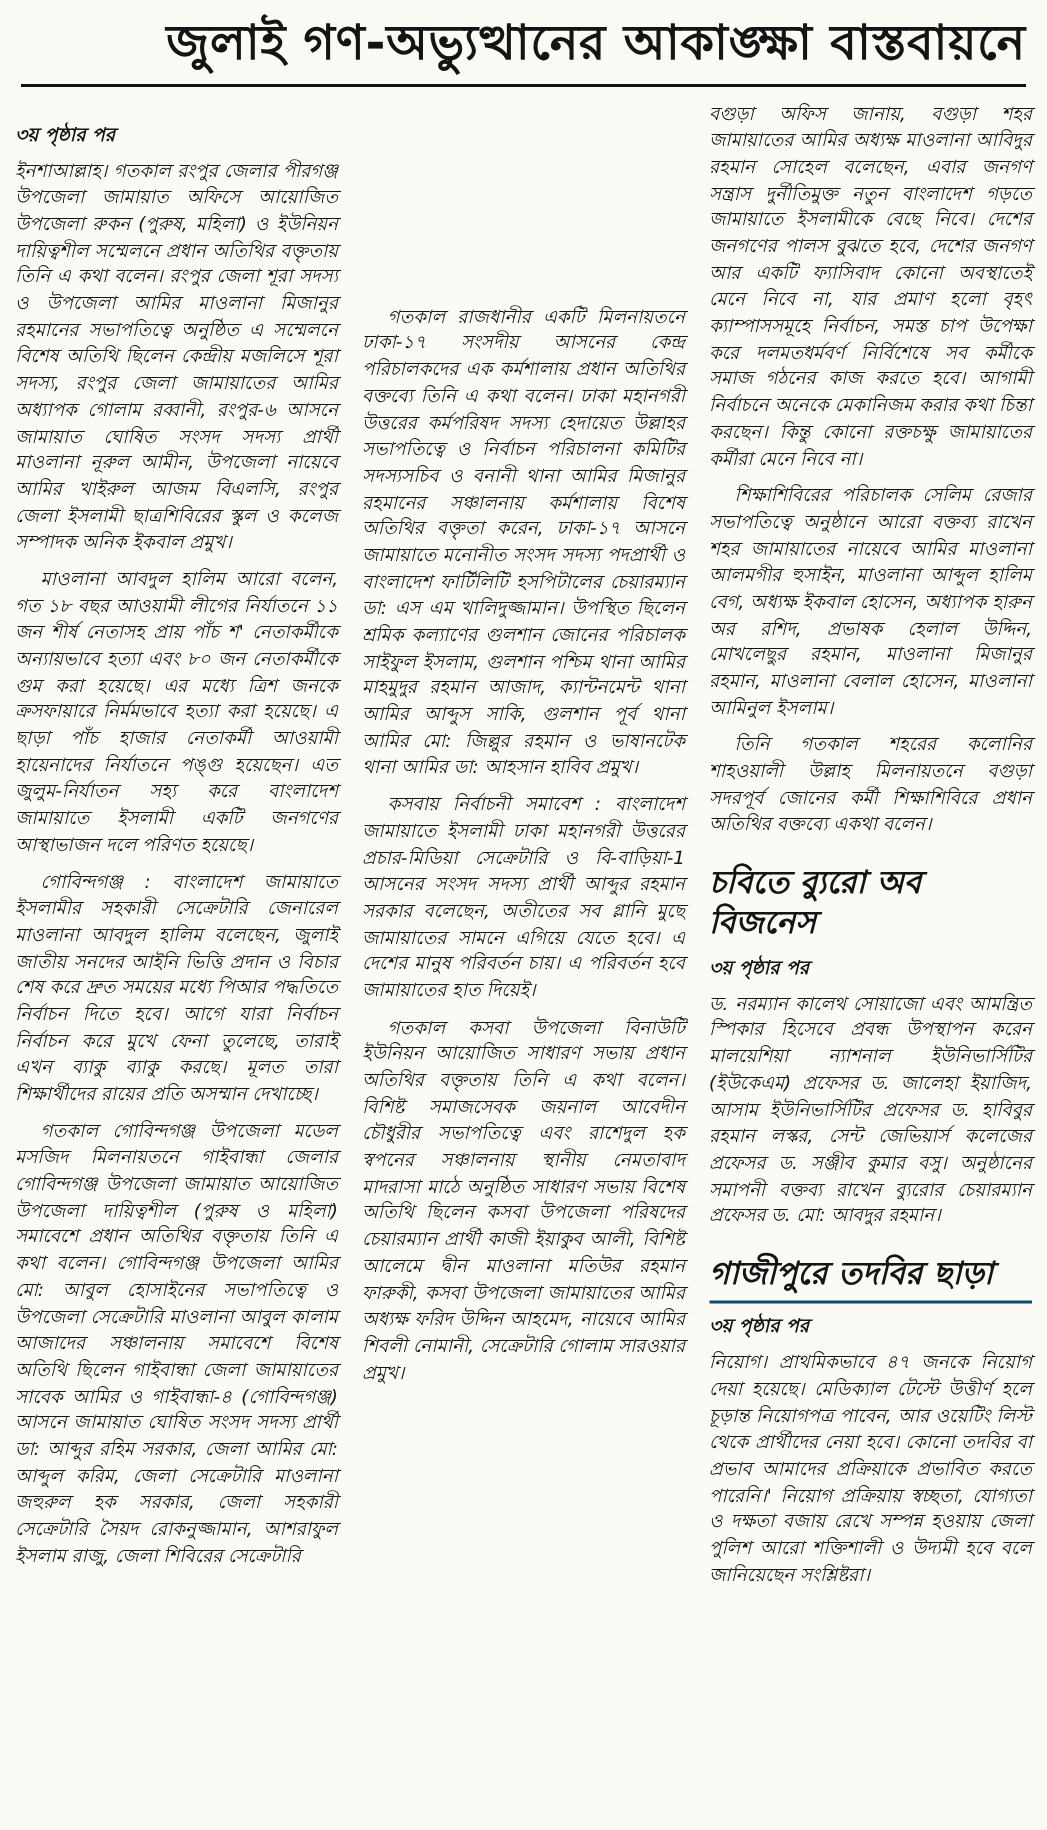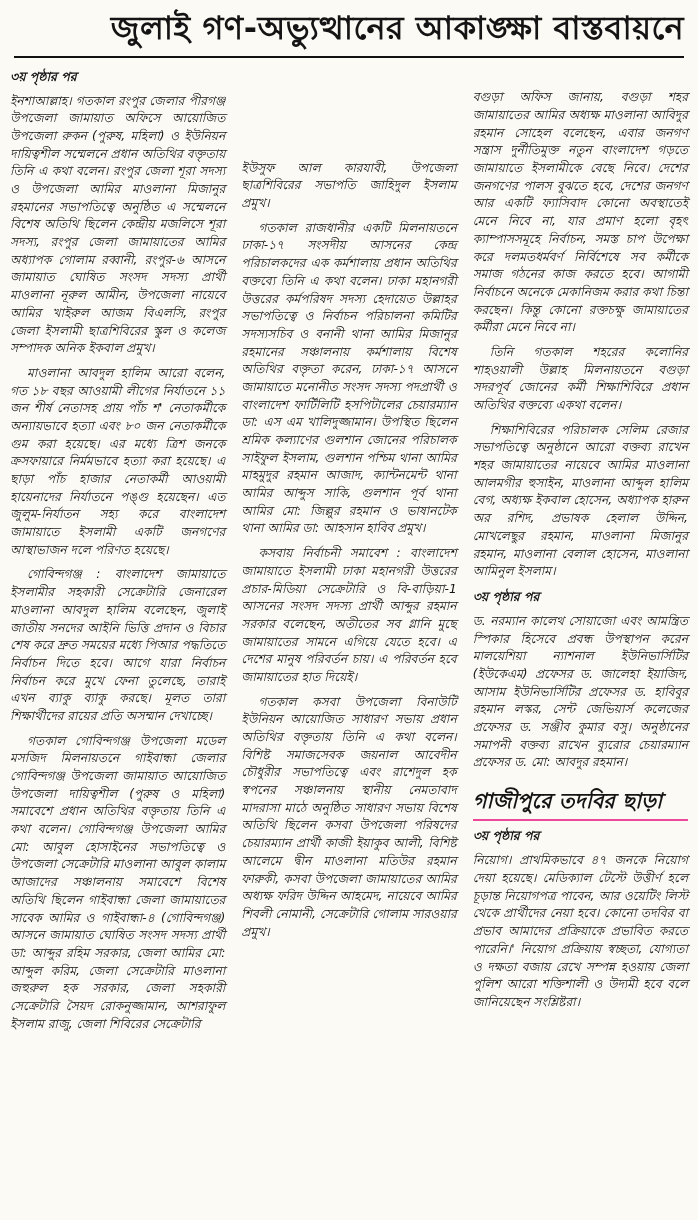--- a/index.html
+++ b/index.html
@@ -67,47 +67,47 @@
     text-align: justify;
     margin: 5px 0 0 0;
   }
   .column h2.section-title {
     font-size: 21px;
     font-weight: bold;
     line-height: 1.3;
     margin: 16px 0 6px 0;
   }
   .column h2.section-title.underline {
-    border-bottom: 2px solid #ec4899;
+    border-bottom: 2px solid #0c4a6e;
     padding-bottom: 4px;
   }
 </style>
 </head>
 <body>
 
 <div class="page">
   <h1 class="headline">জুলাই গণ-অভ্যুত্থানের আকাঙ্ক্ষা বাস্তবায়নে</h1>
   <div class="columns" id="columns">
       <div class="column">
         <p class="kicker">৩য় পৃষ্ঠার পর</p>
         <p class="p noindent">ইনশাআল্লাহ। গতকাল রংপুর জেলার পীরগঞ্জ উপজেলা জামায়াত অফিসে আয়োজিত উপজেলা রুকন (পুরুষ, মহিলা) ও ইউনিয়ন দায়িত্বশীল সম্মেলনে প্রধান অতিথির বক্তৃতায় তিনি এ কথা বলেন। রংপুর জেলা শূরা সদস্য ও উপজেলা আমির মাওলানা মিজানুর রহমানের সভাপতিত্বে অনুষ্ঠিত এ সম্মেলনে বিশেষ অতিথি ছিলেন কেন্দ্রীয় মজলিসে শূরা সদস্য, রংপুর জেলা জামায়াতের আমির অধ্যাপক গোলাম রব্বানী, রংপুর-৬ আসনে জামায়াত ঘোষিত সংসদ সদস্য প্রার্থী মাওলানা নূরুল আমীন, উপজেলা নায়েবে আমির খাইরুল আজম বিএলসি, রংপুর জেলা ইসলামী ছাত্রশিবিরের স্কুল ও কলেজ সম্পাদক অনিক ইকবাল প্রমুখ।</p>
         <p class="p">মাওলানা আবদুল হালিম আরো বলেন, গত ১৮ বছর আওয়ামী লীগের নির্যাতনে ১১ জন শীর্ষ নেতাসহ প্রায় পাঁচ শ' নেতাকর্মীকে অন্যায়ভাবে হত্যা এবং ৮০ জন নেতাকর্মীকে গুম করা হয়েছে। এর মধ্যে ত্রিশ জনকে ক্রসফায়ারে নির্মমভাবে হত্যা করা হয়েছে। এ ছাড়া পাঁচ হাজার নেতাকর্মী আওয়ামী হায়েনাদের নির্যাতনে পঙ্গু হয়েছেন। এত জুলুম-নির্যাতন সহ্য করে বাংলাদেশ জামায়াতে ইসলামী একটি জনগণের আস্থাভাজন দলে পরিণত হয়েছে।</p>
         <p class="p">গোবিন্দগঞ্জ : বাংলাদেশ জামায়াতে ইসলামীর সহকারী সেক্রেটারি জেনারেল মাওলানা আবদুল হালিম বলেছেন, জুলাই জাতীয় সনদের আইনি ভিত্তি প্রদান ও বিচার শেষ করে দ্রুত সময়ের মধ্যে পিআর পদ্ধতিতে নির্বাচন দিতে হবে। আগে যারা নির্বাচন নির্বাচন করে মুখে ফেনা তুলেছে, তারাই এখন ব্যাকু ব্যাকু করছে। মূলত তারা শিক্ষার্থীদের রায়ের প্রতি অসম্মান দেখাচ্ছে।</p>
         <p class="p">গতকাল গোবিন্দগঞ্জ উপজেলা মডেল মসজিদ মিলনায়তনে গাইবান্ধা জেলার গোবিন্দগঞ্জ উপজেলা জামায়াত আয়োজিত উপজেলা দায়িত্বশীল (পুরুষ ও মহিলা) সমাবেশে প্রধান অতিথির বক্তৃতায় তিনি এ কথা বলেন। গোবিন্দগঞ্জ উপজেলা আমির মো: আবুল হোসাইনের সভাপতিত্বে ও উপজেলা সেক্রেটারি মাওলানা আবুল কালাম আজাদের সঞ্চালনায় সমাবেশে বিশেষ অতিথি ছিলেন গাইবান্ধা জেলা জামায়াতের সাবেক আমির ও গাইবান্ধা-৪ (গোবিন্দগঞ্জ) আসনে জামায়াত ঘোষিত সংসদ সদস্য প্রার্থী ডা: আব্দুর রহিম সরকার, জেলা আমির মো: আব্দুল করিম, জেলা সেক্রেটারি মাওলানা জহুরুল হক সরকার, জেলা সহকারী সেক্রেটারি সৈয়দ রোকনুজ্জামান, আশরাফুল ইসলাম রাজু, জেলা শিবিরের সেক্রেটারি</p>
       </div>
       <div class="column">
-        <p class="p noindent">ইউসুফ আল কারযাবী, উপজেলা ছাত্রশিবিরের সভাপতি জাহিদুল ইসলাম প্রমুখ।</p>
         <p class="p">গতকাল রাজধানীর একটি মিলনায়তনে ঢাকা-১৭ সংসদীয় আসনের কেন্দ্র পরিচালকদের এক কর্মশালায় প্রধান অতিথির বক্তব্যে তিনি এ কথা বলেন। ঢাকা মহানগরী উত্তরের কর্মপরিষদ সদস্য হেদায়েত উল্লাহর সভাপতিত্বে ও নির্বাচন পরিচালনা কমিটির সদস্যসচিব ও বনানী থানা আমির মিজানুর রহমানের সঞ্চালনায় কর্মশালায় বিশেষ অতিথির বক্তৃতা করেন, ঢাকা-১৭ আসনে জামায়াতে মনোনীত সংসদ সদস্য পদপ্রার্থী ও বাংলাদেশ ফার্টিলিটি হসপিটালের চেয়ারম্যান ডা: এস এম খালিদুজ্জামান। উপস্থিত ছিলেন শ্রমিক কল্যাণের গুলশান জোনের পরিচালক সাইফুল ইসলাম, গুলশান পশ্চিম থানা আমির মাহমুদুর রহমান আজাদ, ক্যান্টনমেন্ট থানা আমির আব্দুস সাকি, গুলশান পূর্ব থানা আমির মো: জিল্লুর রহমান ও ভাষানটেক থানা আমির ডা: আহসান হাবিব প্রমুখ।</p>
         <p class="p">কসবায় নির্বাচনী সমাবেশ : বাংলাদেশ জামায়াতে ইসলামী ঢাকা মহানগরী উত্তরের প্রচার-মিডিয়া সেক্রেটারি ও বি-বাড়িয়া-1 আসনের সংসদ সদস্য প্রার্থী আব্দুর রহমান সরকার বলেছেন, অতীতের সব গ্লানি মুছে জামায়াতের সামনে এগিয়ে যেতে হবে। এ দেশের মানুষ পরিবর্তন চায়। এ পরিবর্তন হবে জামায়াতের হাত দিয়েই।</p>
         <p class="p">গতকাল কসবা উপজেলা বিনাউটি ইউনিয়ন আয়োজিত সাধারণ সভায় প্রধান অতিথির বক্তৃতায় তিনি এ কথা বলেন। বিশিষ্ট সমাজসেবক জয়নাল আবেদীন চৌধুরীর সভাপতিত্বে এবং রাশেদুল হক স্বপনের সঞ্চালনায় স্থানীয় নেমতাবাদ মাদরাসা মাঠে অনুষ্ঠিত সাধারণ সভায় বিশেষ অতিথি ছিলেন কসবা উপজেলা পরিষদের চেয়ারম্যান প্রার্থী কাজী ইয়াকুব আলী, বিশিষ্ট আলেমে দ্বীন মাওলানা মতিউর রহমান ফারুকী, কসবা উপজেলা জামায়াতের আমির অধ্যক্ষ ফরিদ উদ্দিন আহমেদ, নায়েবে আমির শিবলী নোমানী, সেক্রেটারি গোলাম সারওয়ার প্রমুখ।</p>
       </div>
       <div class="column">
         <p class="p noindent">বগুড়া অফিস জানায়, বগুড়া শহর জামায়াতের আমির অধ্যক্ষ মাওলানা আবিদুর রহমান সোহেল বলেছেন, এবার জনগণ সন্ত্রাস দুর্নীতিমুক্ত নতুন বাংলাদেশ গড়তে জামায়াতে ইসলামীকে বেছে নিবে। দেশের জনগণের পালস বুঝতে হবে, দেশের জনগণ আর একটি ফ্যাসিবাদ কোনো অবস্থাতেই মেনে নিবে না, যার প্রমাণ হলো বৃহৎ ক্যাম্পাসসমূহে নির্বাচন, সমস্ত চাপ উপেক্ষা করে দলমতধর্মবর্ণ নির্বিশেষে সব কর্মীকে সমাজ গঠনের কাজ করতে হবে। আগামী নির্বাচনে অনেকে মেকানিজম করার কথা চিন্তা করছেন। কিন্তু কোনো রক্তচক্ষু জামায়াতের কর্মীরা মেনে নিবে না।</p>
+        <p class="p">শিক্ষাশিবিরের পরিচালক সেলিম রেজার সভাপতিত্বে অনুষ্ঠানে আরো বক্তব্য রাখেন শহর জামায়াতের নায়েবে আমির মাওলানা আলমগীর হুসাইন, মাওলানা আব্দুল হালিম বেগ, অধ্যক্ষ ইকবাল হোসেন, অধ্যাপক হারুন অর রশিদ, প্রভাষক হেলাল উদ্দিন, মোখলেছুর রহমান, মাওলানা মিজানুর রহমান, মাওলানা বেলাল হোসেন, মাওলানা আমিনুল ইসলাম।</p>
         <p class="p">তিনি গতকাল শহরের কলোনির শাহওয়ালী উল্লাহ মিলনায়তনে বগুড়া সদরপূর্ব জোনের কর্মী শিক্ষাশিবিরে প্রধান অতিথির বক্তব্যে একথা বলেন।</p>
-        <p class="p">শিক্ষাশিবিরের পরিচালক সেলিম রেজার সভাপতিত্বে অনুষ্ঠানে আরো বক্তব্য রাখেন শহর জামায়াতের নায়েবে আমির মাওলানা আলমগীর হুসাইন, মাওলানা আব্দুল হালিম বেগ, অধ্যক্ষ ইকবাল হোসেন, অধ্যাপক হারুন অর রশিদ, প্রভাষক হেলাল উদ্দিন, মোখলেছুর রহমান, মাওলানা মিজানুর রহমান, মাওলানা বেলাল হোসেন, মাওলানা আমিনুল ইসলাম।</p>
+        <h2 class="section-title">চবিতে ব্যুরো অব বিজনেস</h2>
         <p class="kicker">৩য় পৃষ্ঠার পর</p>
         <p class="p noindent">ড. নরম্যান কালেথ সোয়াজো এবং আমন্ত্রিত স্পিকার হিসেবে প্রবন্ধ উপস্থাপন করেন মালয়েশিয়া ন্যাশনাল ইউনিভার্সিটির (ইউকেএম) প্রফেসর ড. জালেহা ইয়াজিদ, আসাম ইউনিভার্সিটির প্রফেসর ড. হাবিবুর রহমান লস্কর, সেন্ট জেভিয়ার্স কলেজের প্রফেসর ড. সঞ্জীব কুমার বসু। অনুষ্ঠানের সমাপনী বক্তব্য রাখেন ব্যুরোর চেয়ারম্যান প্রফেসর ড. মো: আবদুর রহমান।</p>
         <h2 class="section-title underline">গাজীপুরে তদবির ছাড়া</h2>
         <p class="kicker">৩য় পৃষ্ঠার পর</p>
         <p class="p noindent">নিয়োগ। প্রাথমিকভাবে ৪৭ জনকে নিয়োগ দেয়া হয়েছে। মেডিক্যাল টেস্টে উত্তীর্ণ হলে চূড়ান্ত নিয়োগপত্র পাবেন, আর ওয়েটিং লিস্ট থেকে প্রার্থীদের নেয়া হবে। কোনো তদবির বা প্রভাব আমাদের প্রক্রিয়াকে প্রভাবিত করতে পারেনি।' নিয়োগ প্রক্রিয়ায় স্বচ্ছতা, যোগ্যতা ও দক্ষতা বজায় রেখে সম্পন্ন হওয়ায় জেলা পুলিশ আরো শক্তিশালী ও উদ্যমী হবে বলে জানিয়েছেন সংশ্লিষ্টরা।</p>
       </div>
     </div>
 </div>
 
 </body></html>

